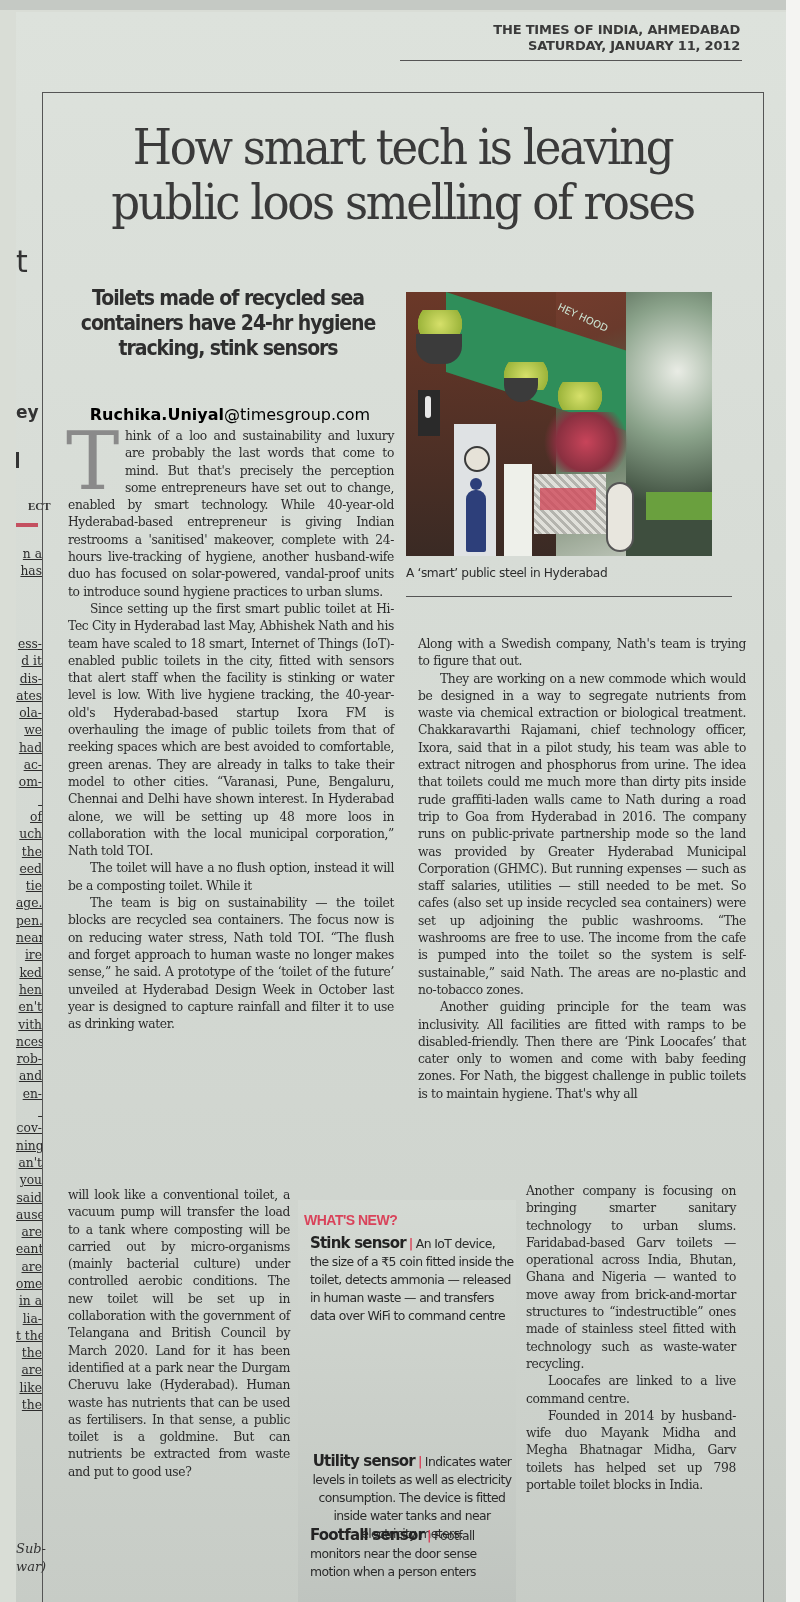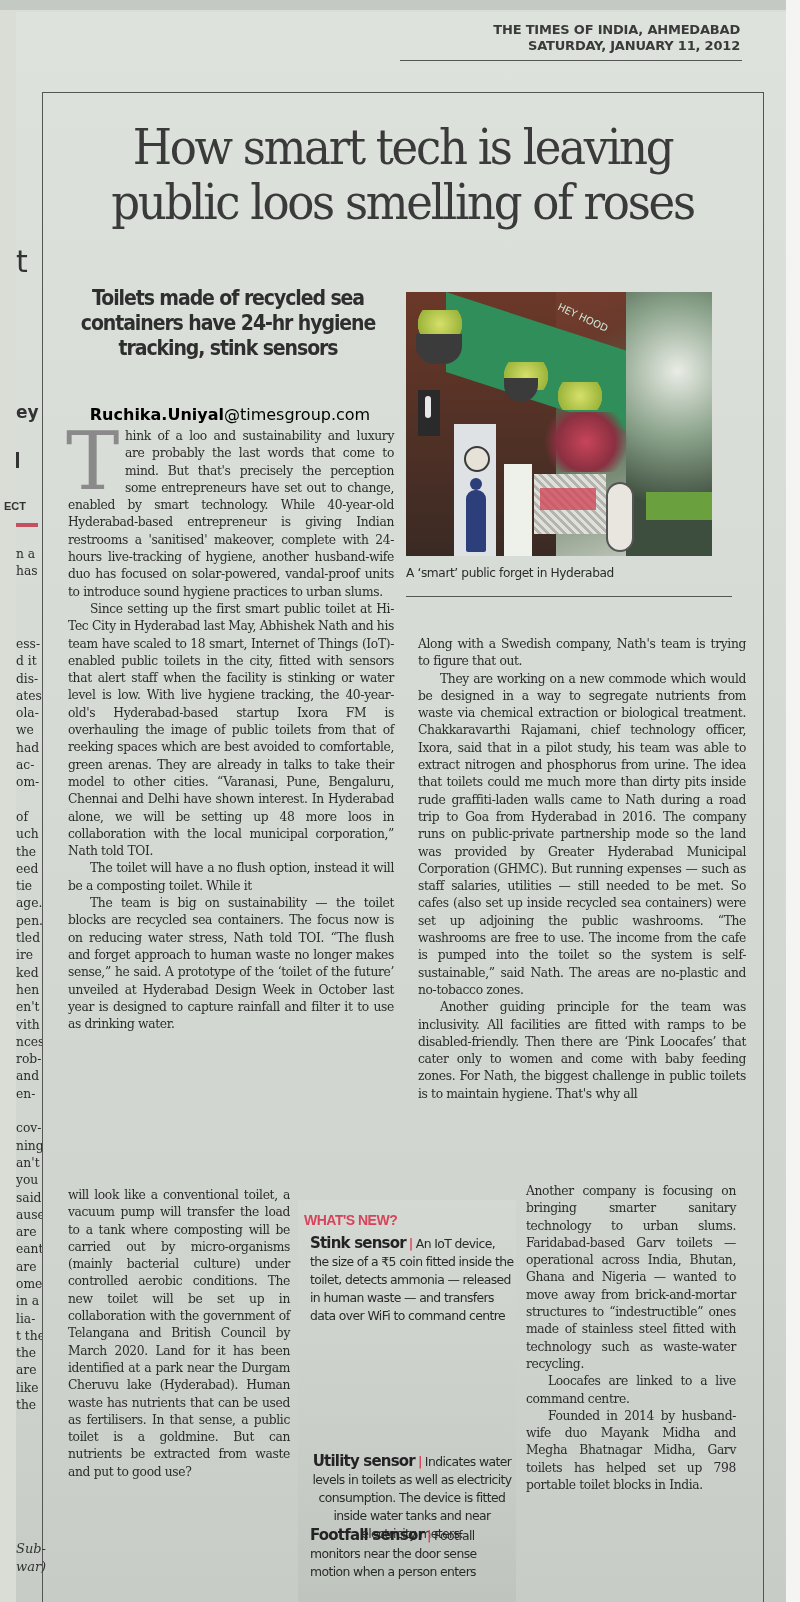--- a/index.html
+++ b/index.html
@@ -115,29 +115,30 @@
       font-family: "DejaVu Sans", sans-serif; font-size: 12.4px; line-height: 18px; color: #2a2a2a; letter-spacing: -0.6px;
     }
     .sensor .sname { font-weight: bold; font-size: 15px; letter-spacing: -0.8px; color: #232323; }
     .sensor .pipe { color: #d9435a; font-weight: bold; margin: 0 3px; }
     .sensor-1 { top: 1234px; }
     .sensor-2 { top: 1452px; text-align: center; }
     .sensor-3 { top: 1526px; }
 
     
     .clip-col {
-      position: absolute; left: 16px; width: 26px; overflow: hidden;
+      position: absolute; left: 16px; width: 26px; text-align: right; overflow: hidden;
       font-family: "DejaVu Serif", serif; font-size: 12.3px; line-height: 17.3px; color: #2c2c2c; white-space: nowrap;
       direction: rtl;
+      text-decoration: underline;
     }
     .clip-word { display: block; direction: ltr; unicode-bidi: bidi-override; }
     .clip-big { position: absolute; left: 16px; top: 244px; font-family: "DejaVu Sans", sans-serif; font-size: 30px; color: #333; }
     .clip-ey { position: absolute; left: 16px; top: 402px; font-family: "DejaVu Sans", sans-serif; font-weight: bold; font-size: 17px; color: #333; }
     .clip-bar1 { position: absolute; left: 16px; top: 452px; width: 3px; height: 16px; background: #333; }
-    .clip-ect { position: absolute; left: 4px; top: 500px; font-family: Liberation Sans, sans-serif; font-weight: bold; font-size: 11px; color: #333; }
+    .clip-ect { position: absolute; left: 28px; top: 500px; font-family: Liberation Serif, serif; font-weight: bold; font-size: 11px; color: #333; }
     .clip-red { position: absolute; left: 16px; top: 523px; width: 22px; height: 4px; background: #c45060; }
     .clip-sub { position: absolute; left: 16px; top: 1540px; font-family: "DejaVu Serif", serif; font-style: italic; font-size: 13px; line-height: 18px; color: #333; }
   </style>
 </head>
 <body>
 
 <div class="topbar"></div>
 <div class="page"></div>
 <div class="right-edge"></div>
 
@@ -191,21 +192,21 @@
   <div class="flowers"></div>
   <div class="door-panel"></div>
   <div class="logo-circle"></div>
   <div class="person-head"></div>
   <div class="person"></div>
   <div class="menu-board"></div>
   <div class="fence"></div>
   <div class="fence-red"></div>
   <div class="cafe-sign"></div>
 </div>
-<div class="caption">A ‘smart’ public forget in Hyderabad</div>
+<div class="caption">A ‘smart’ public steel in Hyderabad</div>
 <div class="caption-rule"></div>
 
 <div class="col col-right">
   <p>Along with a Swedish company, Nath's team is trying to figure that out.</p>
   <p>They are working on a new commode which would be designed in a way to segregate nutrients from waste via chemical extraction or biological treatment. Chakkaravarthi Rajamani, chief technology officer, Ixora, said that in a pilot study, his team was able to extract nitrogen and phosphorus from urine. The idea that toilets could me much more than dirty pits inside rude graffiti-laden walls came to Nath during a road trip to Goa from Hyderabad in 2016. The company runs on public-private partnership mode so the land was provided by Greater Hyderabad Municipal Corporation (GHMC). But running expenses — such as staff salaries, utilities — still needed to be met. So cafes (also set up inside recycled sea containers) were set up adjoining the public washrooms. “The washrooms are free to use. The income from the cafe is pumped into the toilet so the system is self-sustainable,” said Nath. The areas are no-plastic and no-tobacco zones.</p>
   <p>Another guiding principle for the team was inclusivity. All facilities are fitted with ramps to be disabled-friendly. Then there are ‘Pink Loocafes’ that cater only to women and come with baby feeding zones. For Nath, the biggest challenge in public toilets is to maintain hygiene. That's why all</p>
 </div>
 
 <div class="col col-right-narrow">
   <p>Another company is focusing on bringing smarter sanitary technology to urban slums. Faridabad-based Garv toilets — operational across India, Bhutan, Ghana and Nigeria — wanted to move away from brick-and-mortar structures to “indestructible” ones made of stainless steel fitted with technology such as waste-water recycling.</p>
@@ -248,21 +249,21 @@
     <span class="clip-word">ac-</span>
     <span class="clip-word">om-</span>
     <span class="clip-word">&nbsp;</span>
     <span class="clip-word">of</span>
     <span class="clip-word">uch</span>
     <span class="clip-word">the</span>
     <span class="clip-word">eed</span>
     <span class="clip-word">tie</span>
     <span class="clip-word">age.</span>
     <span class="clip-word">pen.</span>
-    <span class="clip-word">tled</span>
+    <span class="clip-word">near</span>
     <span class="clip-word">ire</span>
     <span class="clip-word">ked</span>
     <span class="clip-word">hen</span>
     <span class="clip-word">en't</span>
     <span class="clip-word">vith</span>
     <span class="clip-word">nces</span>
     <span class="clip-word">rob-</span>
     <span class="clip-word">and</span>
     <span class="clip-word">en-</span>
     <span class="clip-word">&nbsp;</span>

